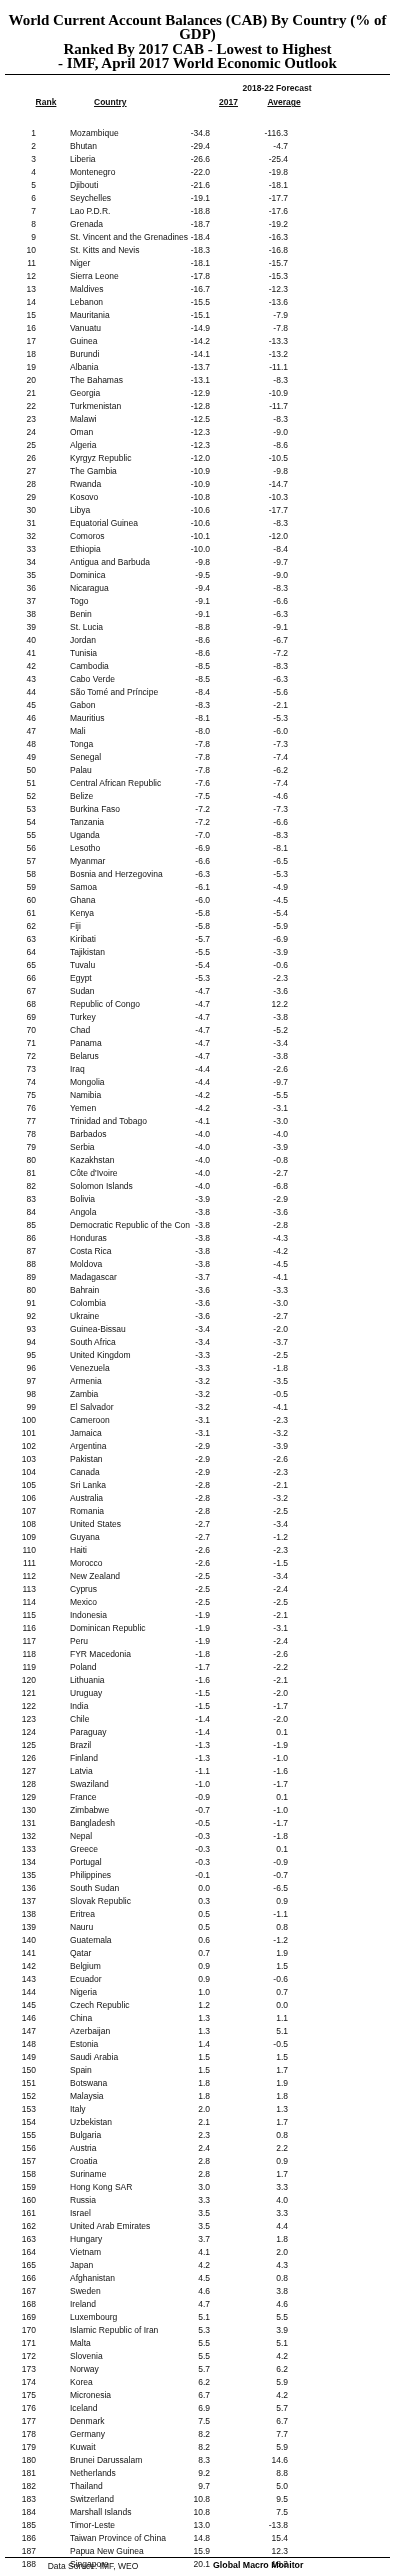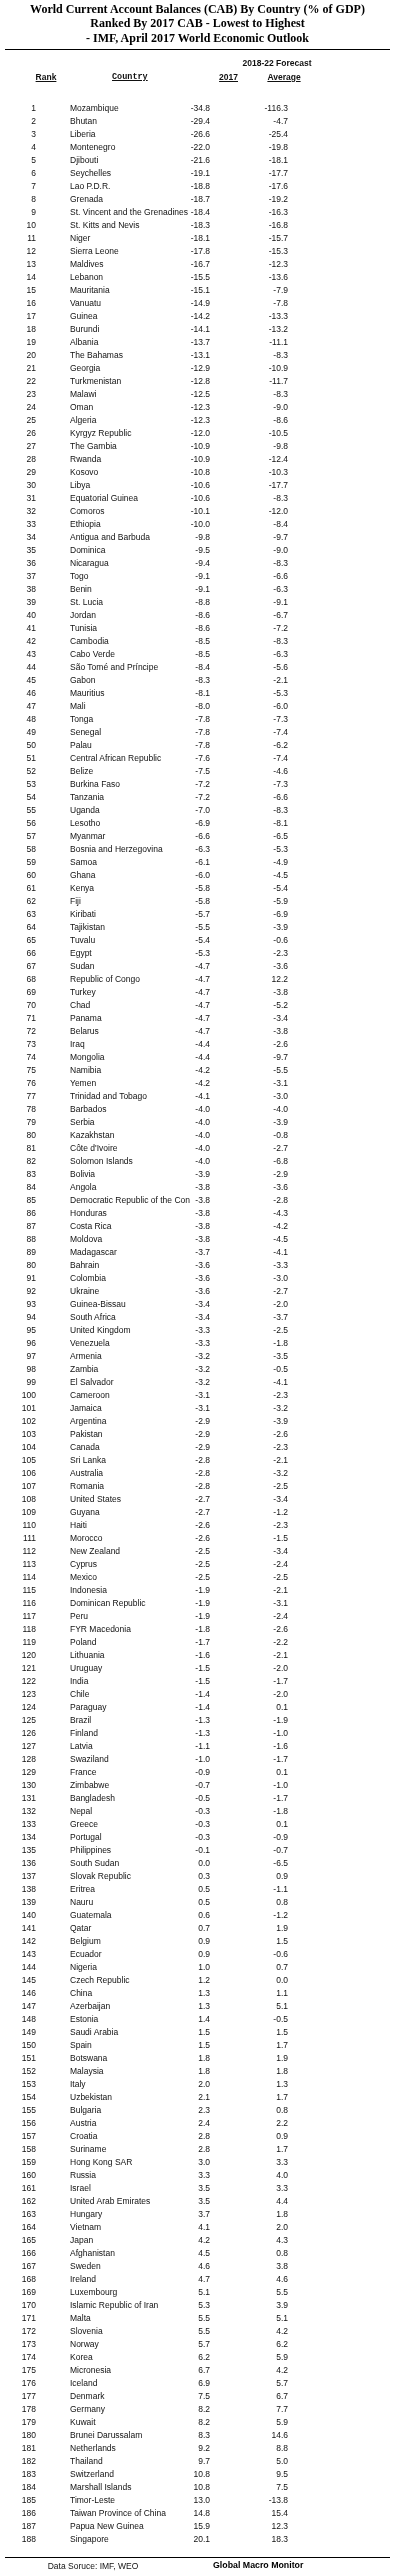--- a/index.html
+++ b/index.html
@@ -11,25 +11,25 @@
     position: relative;
     width: 395px;
     height: 2576px;
     background: #ffffff;
     color: #111111;
     font-family: "Liberation Sans", sans-serif;
     overflow: hidden;
   }
   
   .title-block {
-    padding-top: 2px;
+    padding-top: 13px;
     text-align: center;
     font-family: "Liberation Serif", serif;
     font-weight: bold;
-    font-size: 12px;
+    font-size: 15px;
     line-height: 14.3px;
     color: #000000;
   }
   .rule {
     border: none;
     border-top: 1.3px solid #000000;
     margin: 3.9px 5.2px 0 5.2px;
   }
   
   .thead {
@@ -40,21 +40,21 @@
     font-weight: bold;
     color: #111111;
     margin-left: 28px;
   }
   .thead .h {
     position: absolute;
     white-space: nowrap;
   }
   .h-underline { text-decoration: underline; }
   .h-rank     { left: 0;   width: 36px;  top: 15.6px; text-align: center; }
-  .h-country  { left: 84px;             top: 15.6px; font-family: Liberation Mono, monospace; }
+  .h-country  { left: 66px;             top: 15.6px; }
   .h-2017     { left: 145px; width: 65px; top: 15.6px; text-align: right; }
   .h-fc1      { left: 210px; width: 78px; top: 1.3px;  text-align: center; }
   .h-fc2      { left: 217px; width: 78px; top: 15.6px; text-align: center; }
   
   .rows { position: relative; margin-top: 7.8px; }
   .row {
     position: relative;
     height: 13px;
     font-size: 8.5px;
     line-height: 13px;
@@ -303,21 +303,21 @@
     <span class="cell c-rank">27</span>
     <span class="cell c-country">The Gambia</span>
     <span class="cell c-2017">-10.9</span>
     <span class="cell c-fcast">-9.8</span>
   </div>
 
   <div class="row">
     <span class="cell c-rank">28</span>
     <span class="cell c-country">Rwanda</span>
     <span class="cell c-2017">-10.9</span>
-    <span class="cell c-fcast">-12.4</span>
+    <span class="cell c-fcast">-14.7</span>
   </div>
 
   <div class="row">
     <span class="cell c-rank">29</span>
     <span class="cell c-country">Kosovo</span>
     <span class="cell c-2017">-10.8</span>
     <span class="cell c-fcast">-10.3</span>
   </div>
 
   <div class="row">

